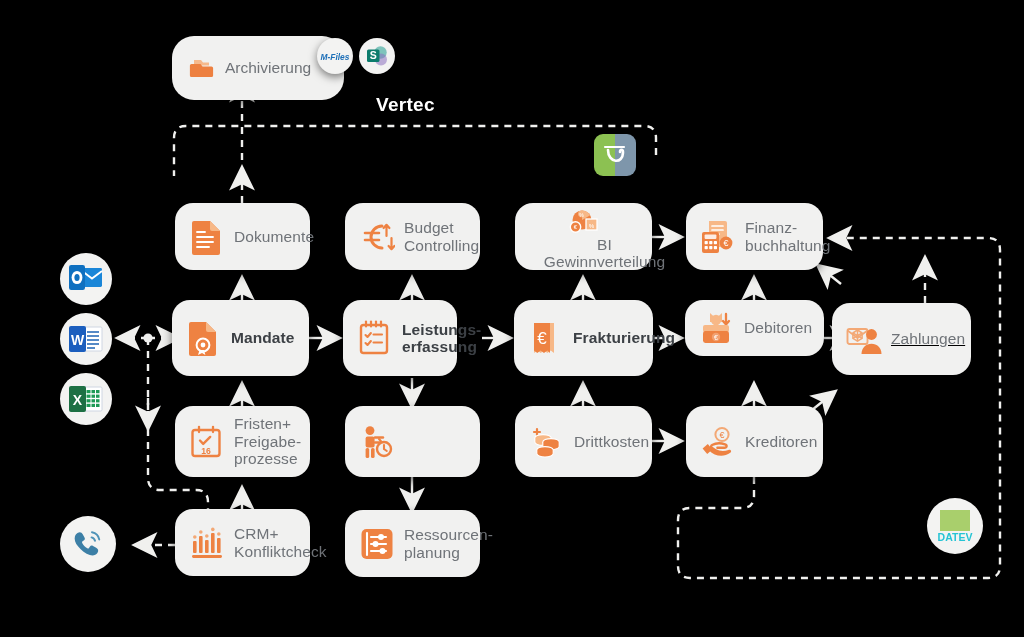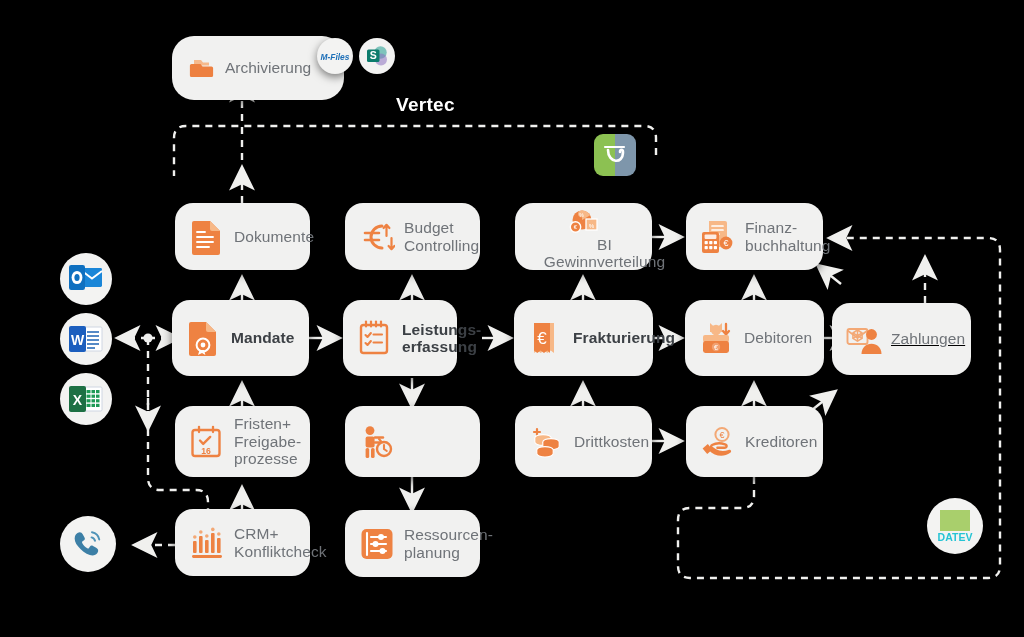--- a/index.html
+++ b/index.html
@@ -161,21 +161,21 @@
           <path d="M754,477 L754,496 Q754,508 742,508 L690,508 Q678,508 678,520 L678,566 Q678,578 690,578 L988,578 Q1000,578 1000,566 L1000,250 Q1000,238 988,238 L840,238" marker-end="url(#ahd)"></path>
         </g>
 
         <g>
           <path d="M925,303 L925,268" marker-end="url(#ahd)"></path>
         </g>
       </g>
     </g>
   </svg>
 
-  <div class="grp-title" style="left:396px;top:94px;">Vertec</div>
+  <div class="grp-title" style="left:376px;top:94px;">Vertec</div>
 
   <div class="vlogo" style="left:594px;top:134px;">
     <div class="g"></div>
       <div class="b"></div>
     <svg class="mark" viewBox="0 0 42 42">
       <path d="M11 13 H30" stroke="#ffffff" stroke-width="2.2" fill="none" stroke-linecap="round"></path>
       <path d="M14 16 C14 29, 29 31, 29 18 C29 15, 26 15, 26 18" stroke="#ffffff" stroke-width="2.6" fill="none" stroke-linecap="round"></path>
     </svg>
   </div>
 
@@ -378,21 +378,21 @@
     <span class="ico">
       <svg width="32" height="36" viewBox="0 0 32 36">
         <path d="M4 3 h20 v30 l-3.3 -2.6 l-3.3 2.6 l-3.4 -2.6 l-3.3 2.6 l-3.4 -2.6 l-3.3 2.6 Z" fill="#f7b887"></path>
         <path d="M4 3 h16 v30 l-2.7 -2.6 l-3.3 2.6 l-3.4 -2.6 l-3.3 2.6 l-3.3 -2.6 Z" fill="#ee8242"></path>
         <text x="12" y="24" text-anchor="middle" font-size="17" fill="#ffffff" font-family="Liberation Sans, sans-serif">€</text>
       </svg>
     </span>
     <span class="lbl">Frakturierung</span>
   </div>
 
-  <div class="node" style="left:685px;top:300px;width:139px;height:76px;">
+  <div class="node" style="left:685px;top:300px;width:139px;height:56px;">
     <span class="ico">
       <svg width="34" height="34" viewBox="0 0 34 34">
         <path d="M10 2 l6 5.4 l6 -5.4 v9 h-12 Z" fill="#f7b887"></path>
         <circle cx="16" cy="9" r="5.2" fill="#f7b887"></circle>
         <path d="M26 3 v10 M23 10 l3 3.4 l3 -3.4" fill="none" stroke="#ee8242" stroke-width="2.3" stroke-linecap="round" stroke-linejoin="round"></path>
         <rect x="3" y="14" width="26" height="7" rx="2" fill="#f7b887"></rect>
         <rect x="3" y="20" width="26" height="12" rx="2.4" fill="#ee8242"></rect>
         <circle cx="16" cy="26" r="4.2" fill="#ffffff" opacity=".25"></circle>
         <text x="16" y="29" text-anchor="middle" font-size="7" fill="#ffffff" font-family="Liberation Sans, sans-serif">€</text>
       </svg>

